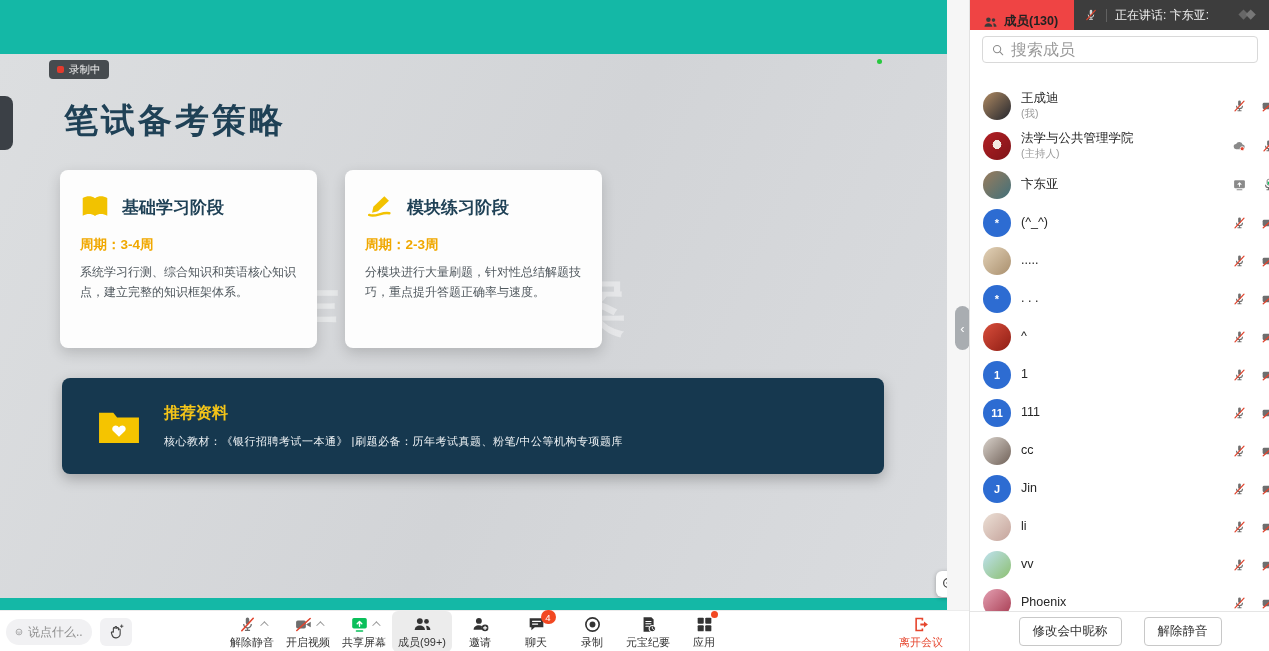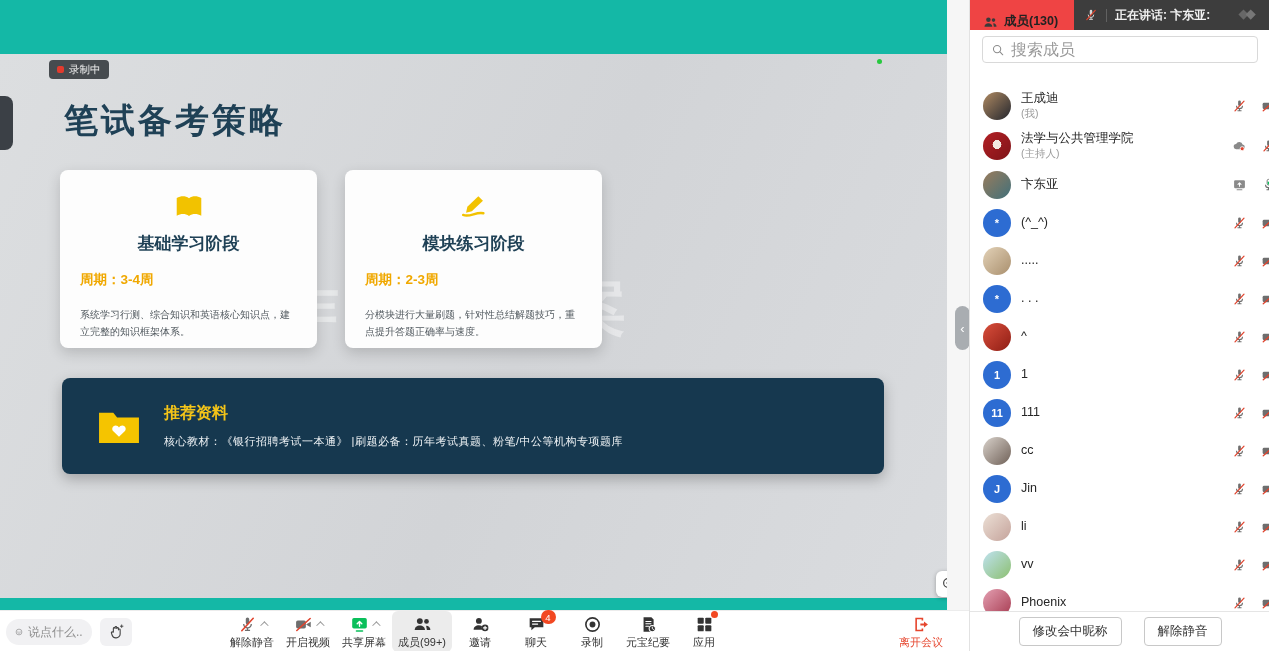--- a/index.html
+++ b/index.html
@@ -18,24 +18,24 @@
                border-radius:4px; display:flex; align-items:center; gap:5px; padding:0 8px; }
   #rec-badge .dot { width:7px; height:7px; background:#e23b2e; border-radius:2px; }
   #rec-badge span.t { color:#f2f2f2; font-size:10.5px; }
   #left-handle { position:absolute; left:0; top:42px; width:13px; height:54px; background:#3b4046;
                  border-radius:0 8px 8px 0; }
   #green-dot { position:absolute; left:877px; top:5px; width:5px; height:5px; border-radius:50%; background:#27c93f; }
   #slide-title { position:absolute; left:64px; top:44px; font-size:34px; font-weight:800;
                  color:#1f4156; letter-spacing:3px; }
   .card { position:absolute; top:116px; width:257px; height:178px; background:#fdfdfd;
           border-radius:8px; box-shadow:0 5px 14px rgba(0,0,0,.16); padding:24px 20px; }
-  .card .hd { display:flex; align-items:center; gap:12px;flex-direction:column; }
+  .card .hd { display:flex; align-items:center; gap:12px; }
   .card .hd .t { font-size:17px; font-weight:bold; color:#1f4156; }
   .card .period { margin-top:16px; font-size:13.5px; font-weight:bold; color:#f0a800; }
-  .card .desc { margin-top:18px; font-size:10px; line-height:1.65; color:#50585e; }
+  .card .desc { margin-top:9px; font-size:12px; line-height:1.65; color:#50585e; }
   #banner { position:absolute; left:62px; top:324px; width:822px; height:96px; background:#16384f;
             border-radius:8px; box-shadow:0 5px 14px rgba(0,0,0,.25);
             display:flex; align-items:center; gap:22px; padding:0 34px; }
   #banner .bt { font-size:16px; font-weight:bold; color:#f5c518; margin-bottom:10px; }
   #banner .bx { font-size:11px; color:#eef2f5; letter-spacing:.5px; }
   #zoom-btn { position:absolute; left:936px; top:571px; width:26px; height:26px; background:#fff;
               border:none; border-radius:6px; box-shadow:0 1px 4px rgba(0,0,0,.3);
               display:flex; align-items:center; justify-content:center; cursor:pointer; }
 
   
@@ -70,21 +70,21 @@
 
   
   #panel { position:absolute; left:969px; top:0; width:300px; height:651px; background:#fff;
            border-left:1px solid #e2e2e2; }
   #panel-header { display:flex; height:30px; }
   #member-tab { width:104px; display:flex; align-items:flex-end; gap:6px; padding-left:13px;
                 background:#ef4444; cursor:pointer; }
   #member-tab .t { font-size:12.5px; font-weight:bold; color:#222; }
   #speaking-bar { flex:1; background:#3d3d3d; display:flex; align-items:center; gap:8px; padding:0 10px; }
   #speaking-bar .div { width:1px; height:13px; background:#616161; }
-  #speaking-bar .t { font-size:12px; color:#f0f0f0; white-space:nowrap; overflow:hidden; flex:1;font-weight:bold; }
+  #speaking-bar .t { font-size:12px; color:#f0f0f0; white-space:nowrap; overflow:hidden; flex:1; }
   #speaking-bar .logo { opacity:.45; }
   #search-wrap { position:absolute; left:12px; top:36px; width:276px; height:27px; border:1px solid #d9d9d9;
                  border-radius:4px; display:flex; align-items:center; gap:6px; padding:0 8px; background:#fff; }
   #search-input { border:none; outline:none; flex:1; font-size:16px; color:#333; }
   #search-input::placeholder { color:#9a9a9a; }
   #member-list { position:absolute; left:0; top:70px; width:300px; height:541px; overflow:hidden; }
   .m-row { position:relative; display:flex; align-items:center; padding-left:13px; cursor:pointer; }
   .m-row .av { width:28px; height:28px; border-radius:50%; flex:0 0 28px; margin-right:10px;
                display:flex; align-items:center; justify-content:center;
                color:#fff; font-size:11px; font-weight:bold; overflow:hidden; }

